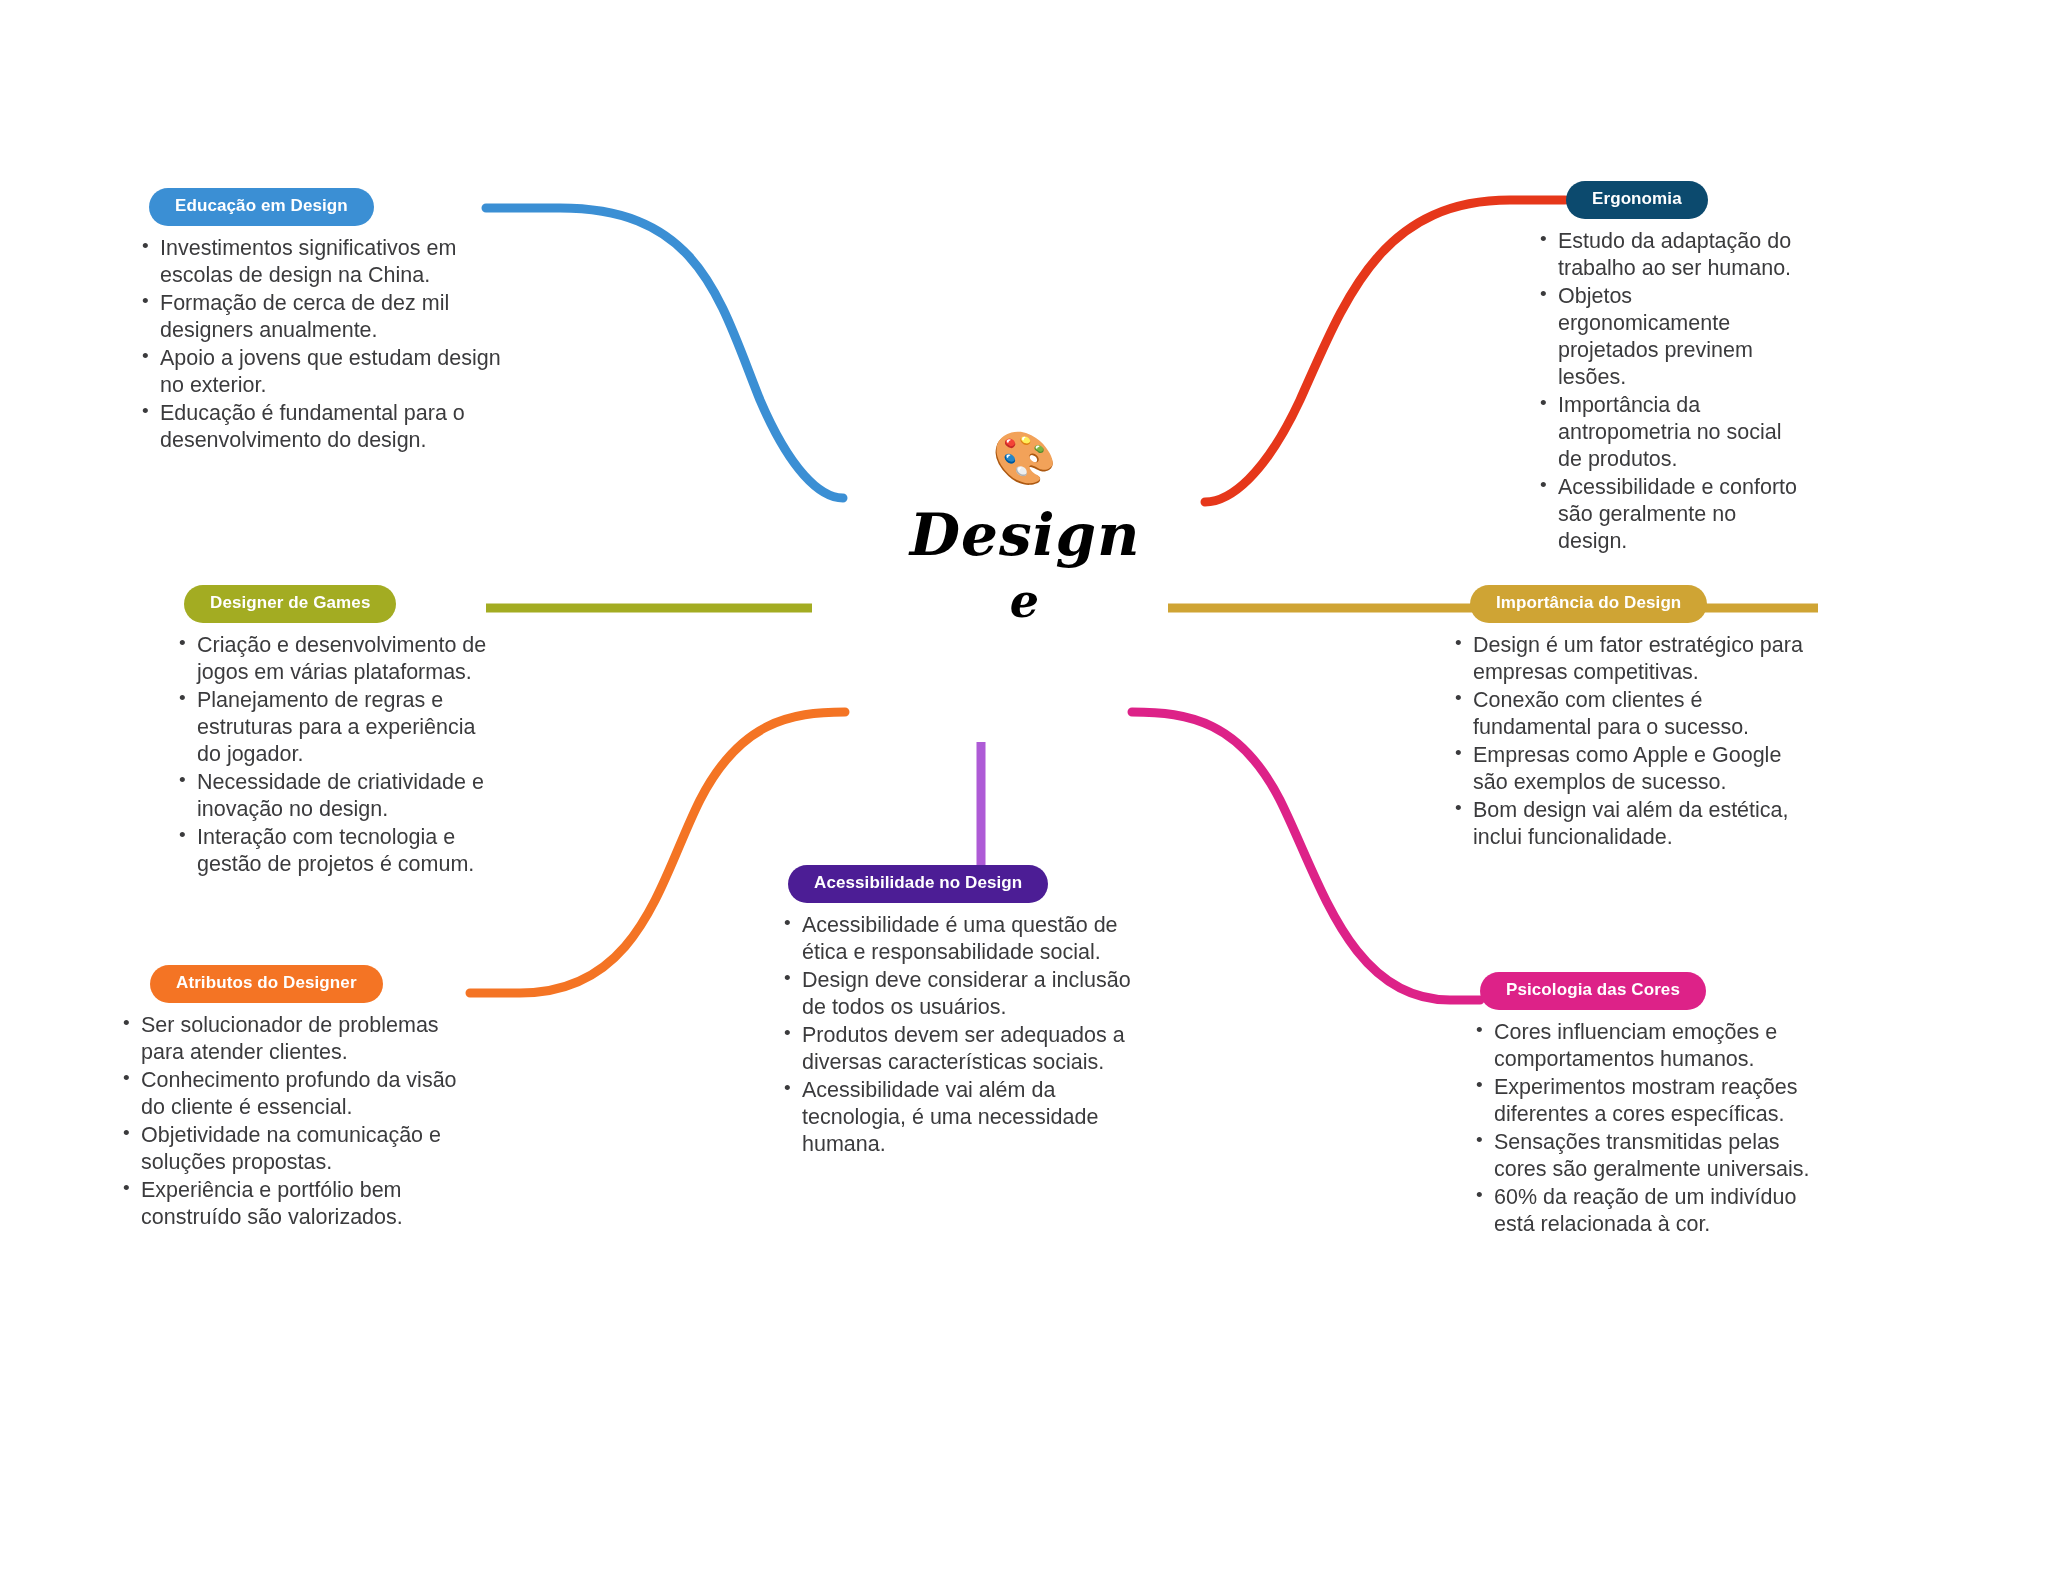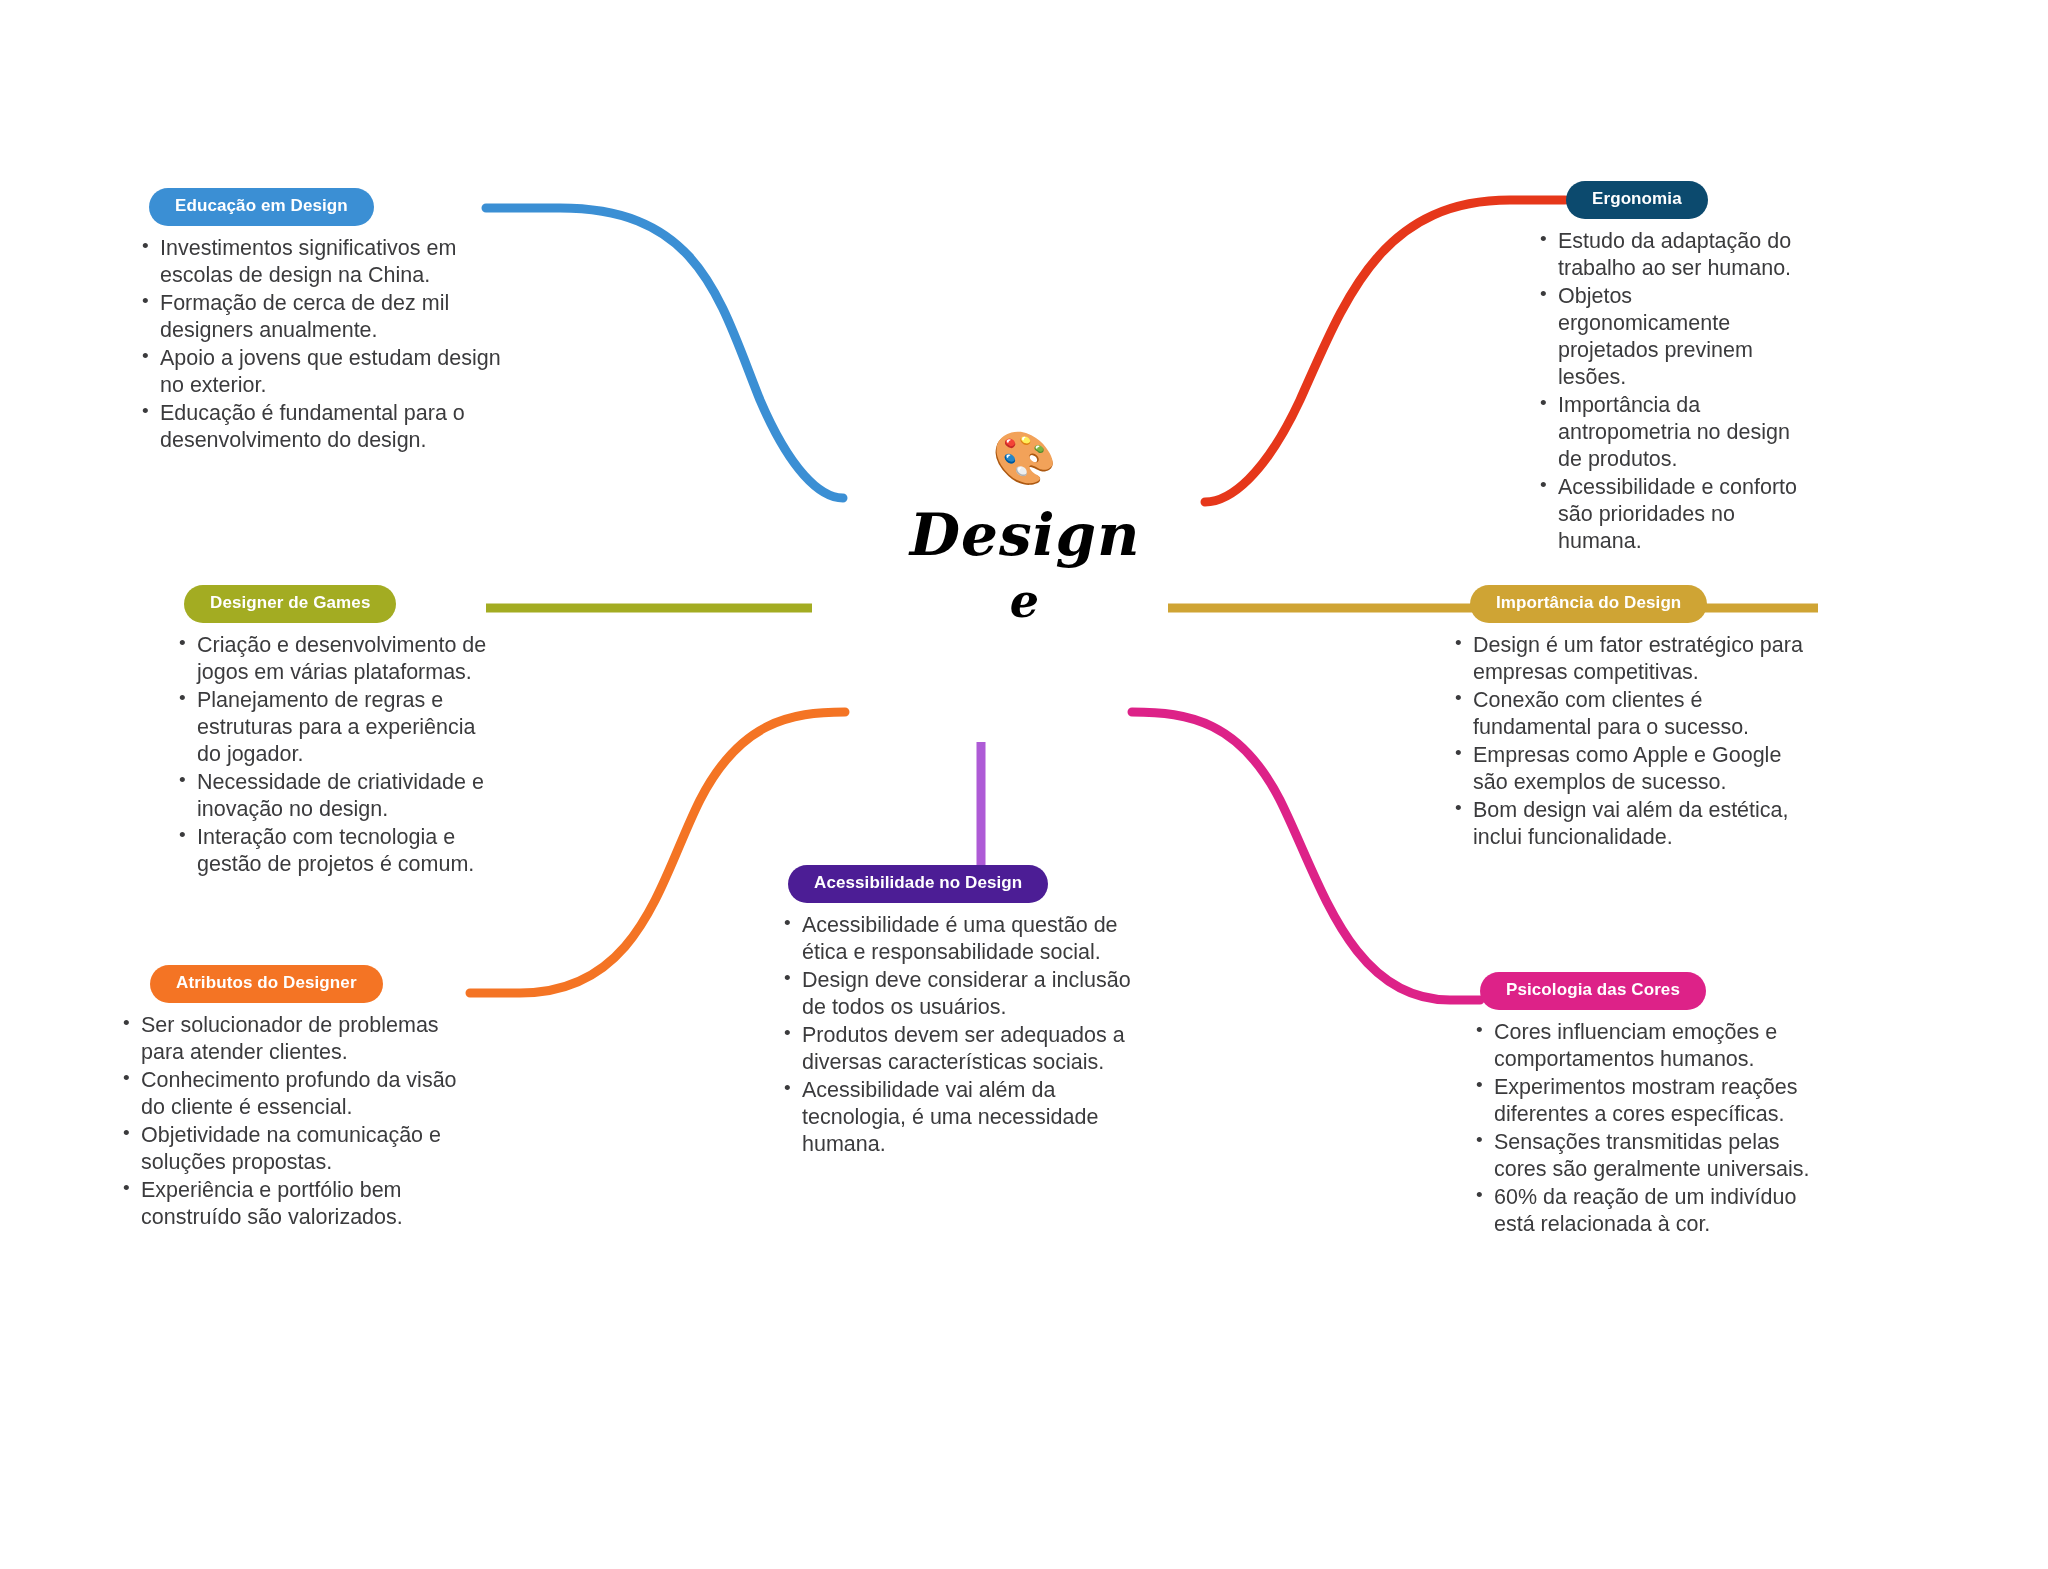--- a/index.html
+++ b/index.html
@@ -157,22 +157,22 @@
       <li>Apoio a jovens que estudam design no exterior.</li>
       <li>Educação é fundamental para o desenvolvimento do design.</li>
     </ul>
   </div>
 
   <div class="branch" id="branch-ergonomia">
     <div class="pill" style="background: #0c4a6e; text-align: right;">Ergonomia</div>
     <ul class="bullets">
       <li>Estudo da adaptação do trabalho ao ser humano.</li>
       <li>Objetos ergonomicamente projetados previnem lesões.</li>
-      <li>Importância da antropometria no design de produtos.</li>
-      <li>Acessibilidade e conforto são prioridades no humana.</li>
+      <li>Importância da antropometria no social de produtos.</li>
+      <li>Acessibilidade e conforto são geralmente no design.</li>
     </ul>
   </div>
 
   <div class="branch" id="branch-games">
     <div class="pill" style="background: rgb(163, 172, 34);">Designer de Games</div>
     <ul class="bullets">
       <li>Criação e desenvolvimento de jogos em várias plataformas.</li>
       <li>Planejamento de regras e estruturas para a experiência do jogador.</li>
       <li>Necessidade de criatividade e inovação no design.</li>
       <li>Interação com tecnologia e gestão de projetos é comum.</li>

